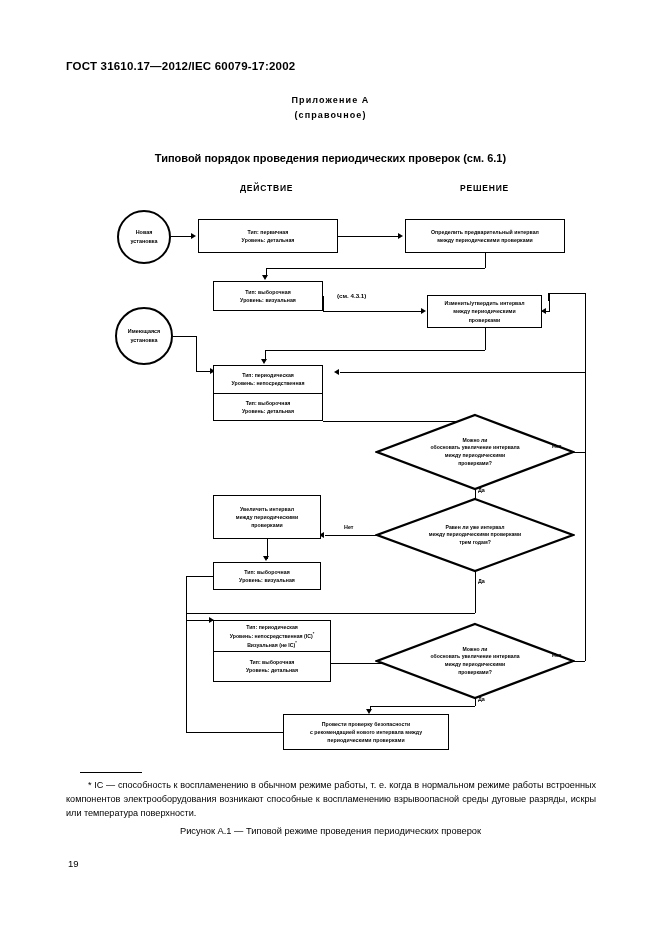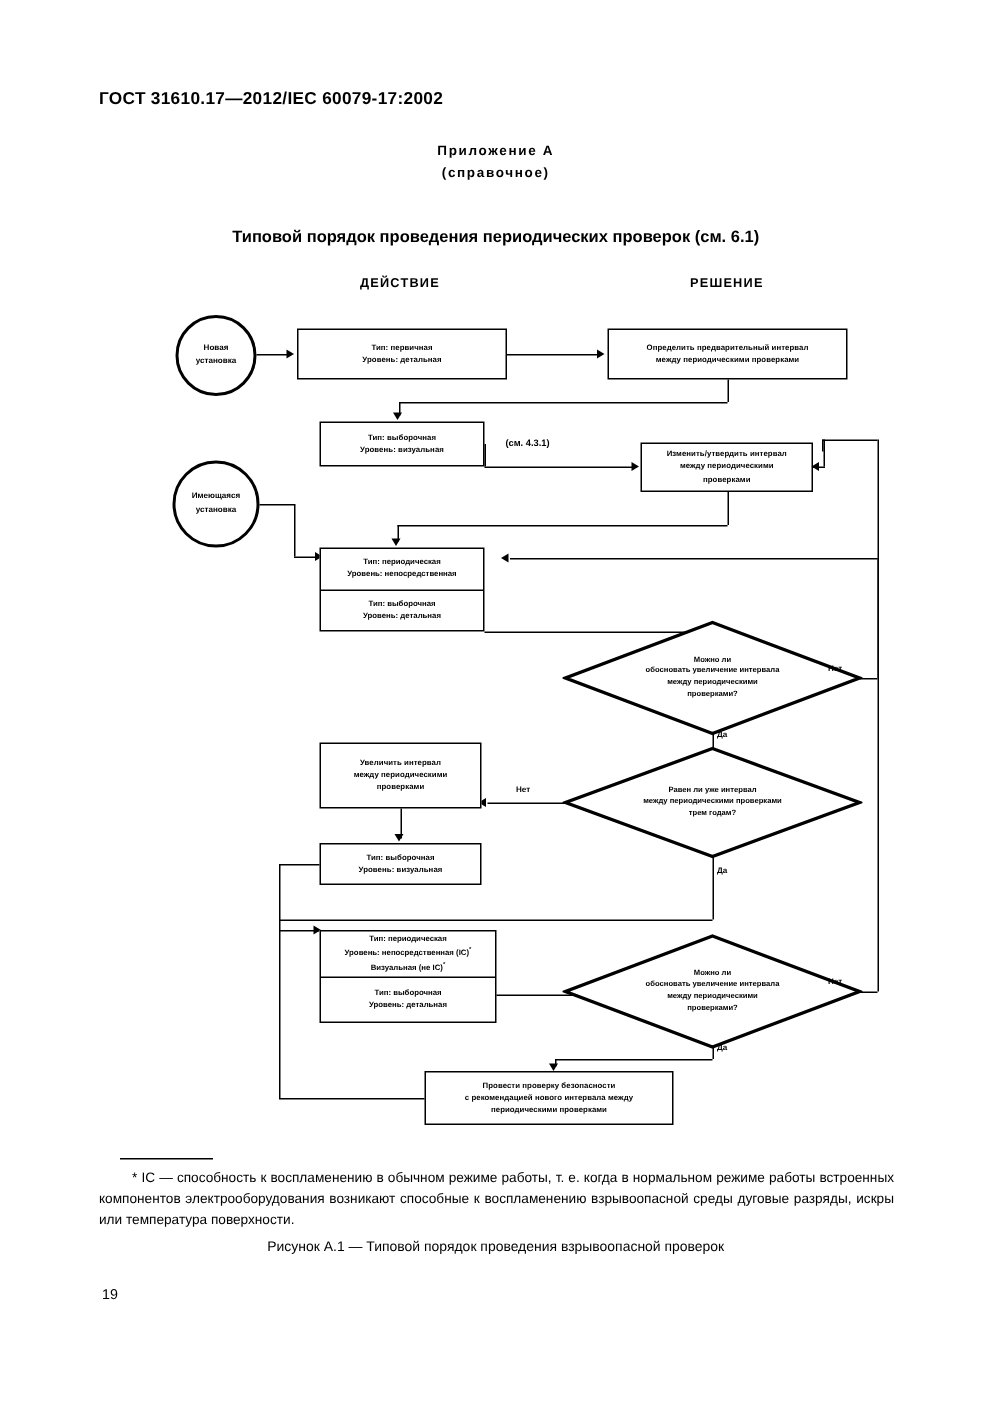--- a/index.html
+++ b/index.html
@@ -380,17 +380,17 @@
     </div>
 
     <div class="ln-h" style="left:186px; top:732px; width:97px;"></div>
     <div class="ln-v" style="left:186px; top:620px; height:112px;"></div>
 
   </div>
 
   <div class="fn-rule"></div>
   <div class="footnote"><span class="ind"></span><span>*</span> <span>IC — способность к воспламенению в обычном режиме работы, т. е. когда в нормальном режиме работы встроенных компонентов электрооборудования возникают способные к воспламенению взрывоопасной среды дуговые разряды, искры или температура поверхности.</span></div>
 
-  <div class="caption">Рисунок А.1 — Типовой порядок проведения взрывоопасной проверок</div>
+  <div class="caption">Рисунок А.1 — Типовой режиме проведения периодических проверок</div>
 
   <div class="pageno">19</div>
 
 </div>
 
 </body></html>

